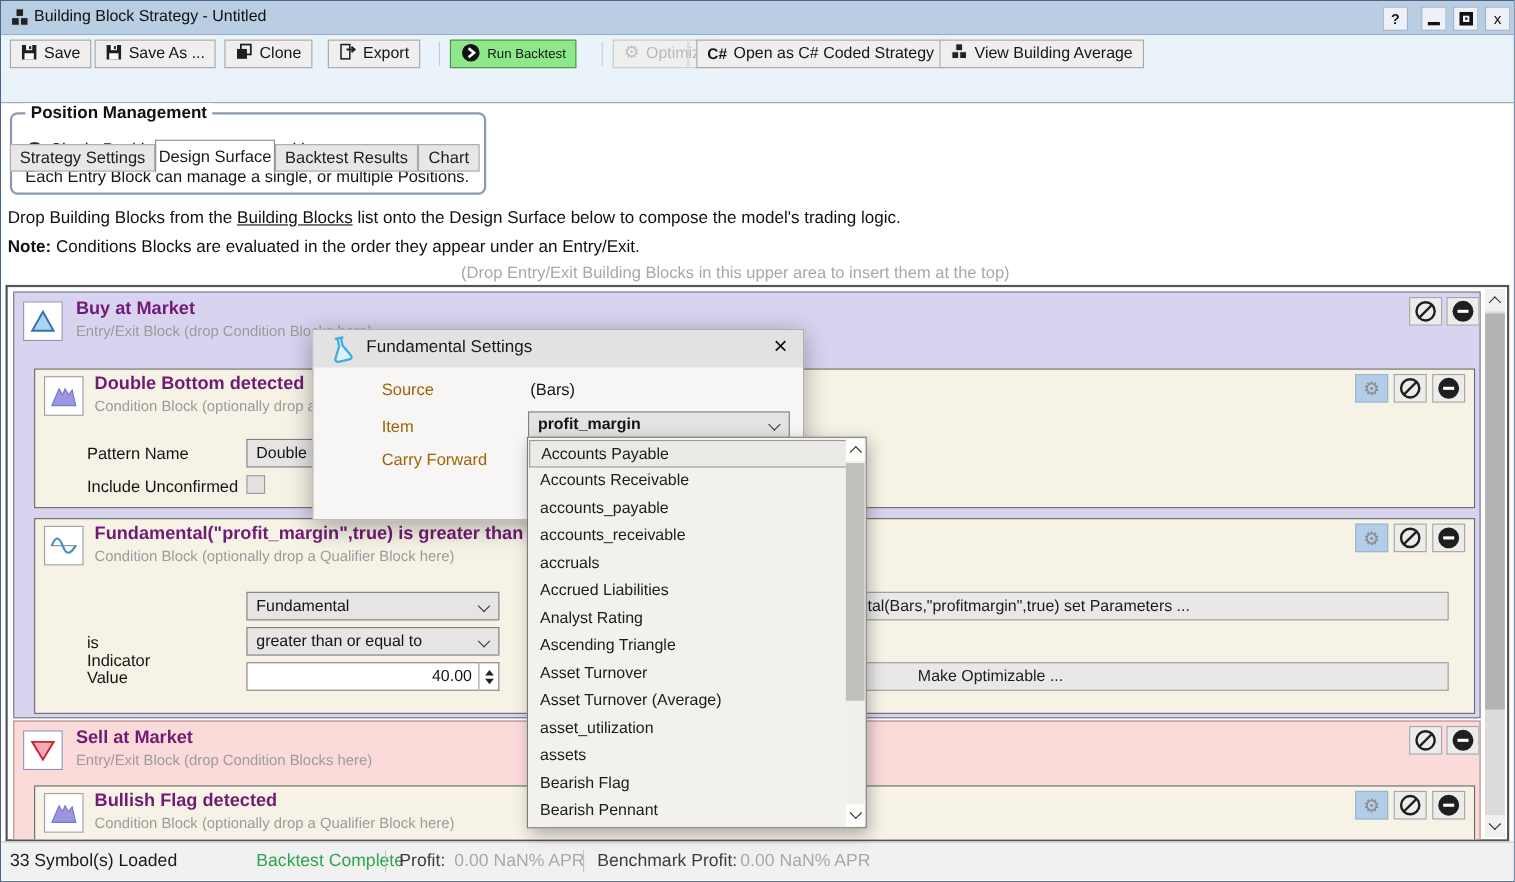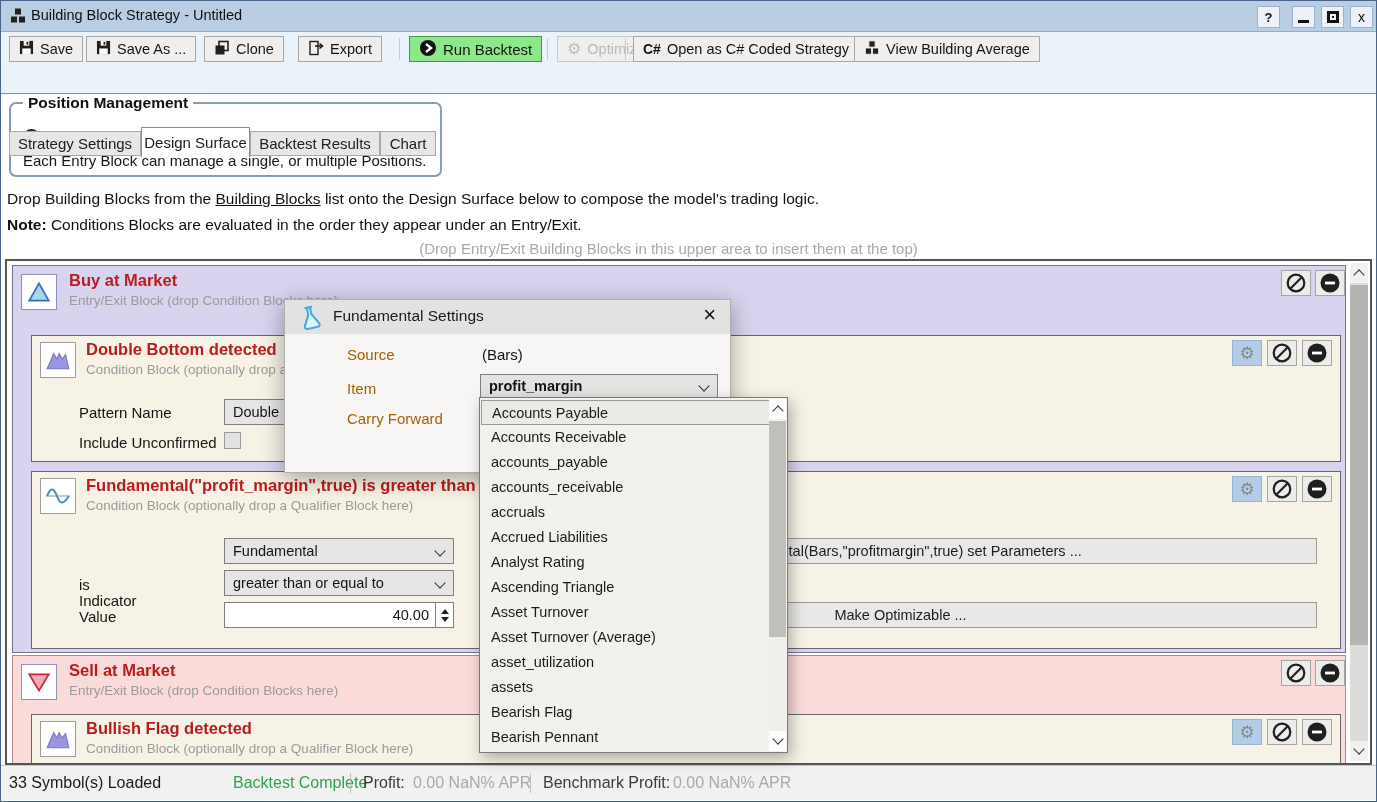--- a/index.html
+++ b/index.html
@@ -18,21 +18,21 @@
   #btn-max{left:1320px;}
   #btn-close{left:1349px;font-size:14px;}
   .min-glyph{width:11px;height:3px;background:#111;margin-top:8px;}
   .max-glyph{width:12px;height:12px;border:3px solid #111;box-sizing:border-box;background:#111;box-shadow:inset 0 0 0 2px #eef2f8;}
 
   
   #toolbar{position:absolute;left:0;top:31px;right:0;height:32px;background:#ebf3fa;}
   .tbtn{position:absolute;top:4px;height:26px;background:#f0efee;border:1px solid #a7a7a7;box-sizing:border-box;
         display:flex;align-items:center;gap:6px;padding:0 9px;font-size:14.5px;color:#141414;white-space:nowrap;}
   .tsep{position:absolute;top:6px;width:1px;height:22px;background:#b9cfe2;}
-  #tb-run{background:#8de88a;border:1px solid #4e8f4e;font-size:15px;}
+  #tb-run{background:#8de88a;border:1px solid #4e8f4e;font-size:12px;}
   #tb-optimize{background:#efefee;border:1px solid #c9c9c9;color:#b9b9b9;}
   .csharp{font-weight:bold;font-size:14px;}
 
   
   #tabstrip{position:absolute;left:0;top:63px;right:0;height:30px;background:#e9f1f9;}
   #tabline{position:absolute;left:0;top:92px;right:0;height:1px;background:#8e8e8e;}
   .tab{position:absolute;top:67px;height:25px;background:#e8e7e6;border:1px solid #a9a9a9;box-sizing:border-box;
        display:flex;align-items:center;justify-content:center;font-size:15px;color:#202020;z-index:1;}
   .tab.active{top:63px;height:30px;background:#fff;border:1px solid #8e8e8e;border-bottom:none;z-index:3;}
 
@@ -62,21 +62,21 @@
   #buy-block{left:5px;top:4px;width:1334px;height:388px;background:#d8d4ef;}
   #sell-block{left:5px;top:394px;width:1334px;height:150px;background:#fbdbd9;border-color:#b08a8a;}
   .cblock{position:absolute;box-sizing:border-box;border:1px solid #666;background:#f6f2e6;}
   #db-block{left:18px;top:69px;width:1310px;height:127px;}
   #fund-block{left:18px;top:205px;width:1310px;height:178px;}
   #bull-block{left:18px;top:58px;width:1310px;height:120px;}
 
   .blk-icon{position:absolute;left:8px;top:8px;width:36px;height:36px;background:#fff;border:1px solid #9090b8;
             box-sizing:border-box;display:flex;align-items:center;justify-content:center;}
   .cblock .blk-icon{border-color:#9d9d9d;top:6px;}
-  .blk-title{position:absolute;left:56px;top:5px;font-size:16.5px;font-weight:bold;color:#b91c1c;white-space:nowrap;}
+  .blk-title{position:absolute;left:56px;top:5px;font-size:16.5px;font-weight:bold;color:#701a75;white-space:nowrap;}
   .blk-sub{position:absolute;left:56px;top:27px;font-size:13.5px;color:#9b9b9b;white-space:nowrap;}
   .cblock .blk-title{left:54px;top:4px;}
   .cblock .blk-sub{left:54px;top:26px;}
 
   .blk-btn{position:absolute;top:4px;width:30px;height:26px;background:#ececeb;border:1px solid #a5a5a5;
            box-sizing:border-box;display:flex;align-items:center;justify-content:center;}
   .blk-btn.gear{background:#b3cde9;border-color:#9ab4d0;color:#8a8a8a;font-size:17px;line-height:1;}
 
   .f-label{position:absolute;font-size:15px;color:#141414;}
   .combo{position:absolute;height:26px;background:#e6e5e4;border:1px solid #7f7f7f;box-sizing:border-box;

